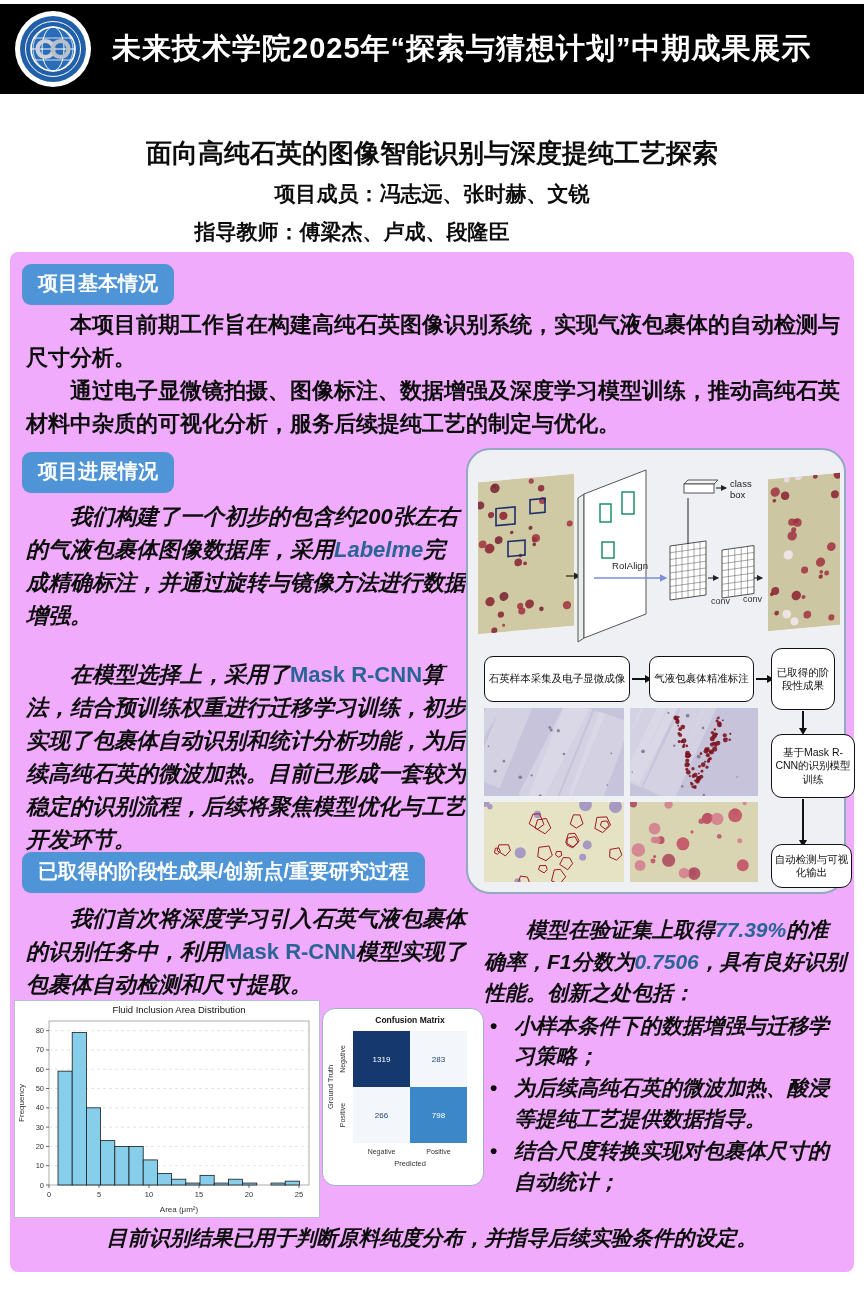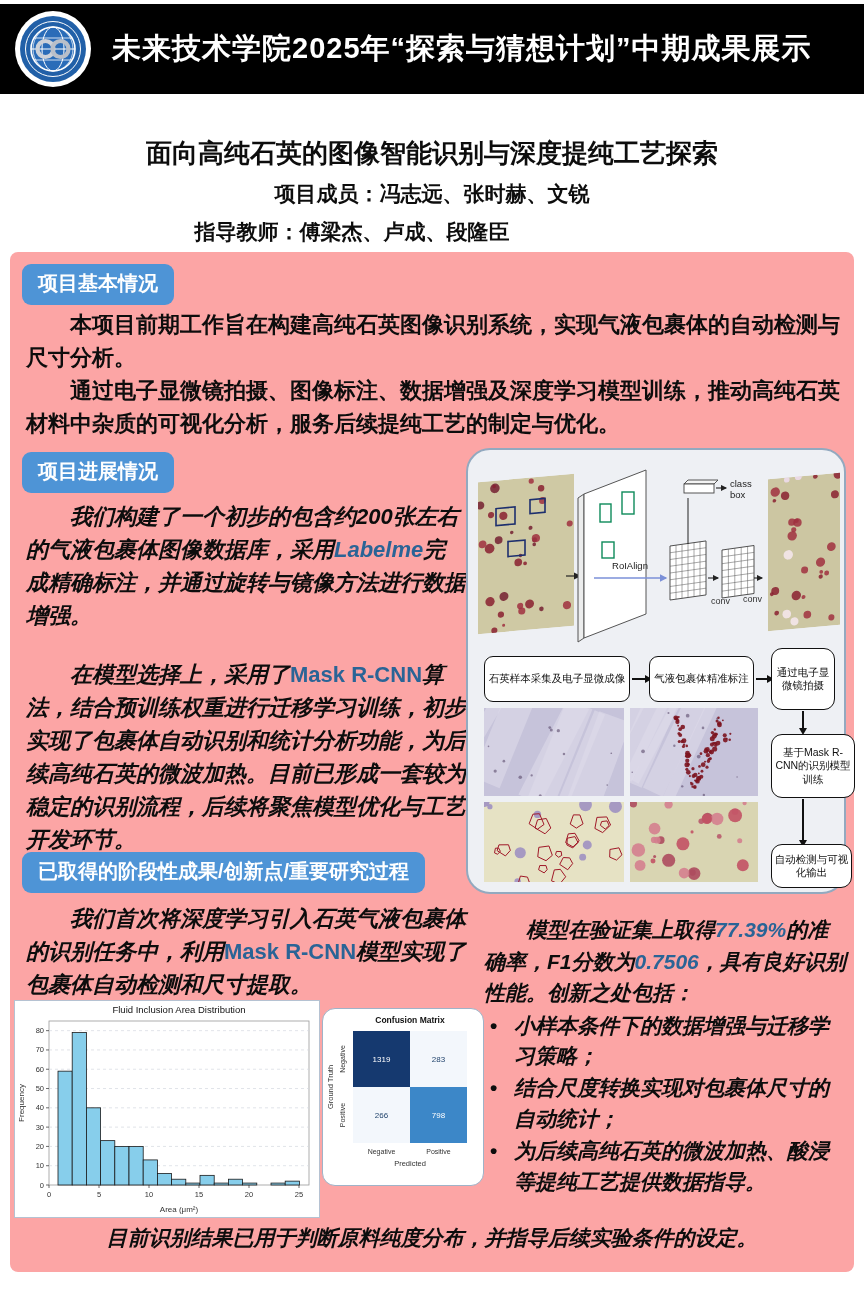--- a/index.html
+++ b/index.html
@@ -14,21 +14,21 @@
                   color:#fff; font-size:29px; font-weight:bold; letter-spacing:1px; }
 
   
   .main-title { position:absolute; left:0; top:136px; width:864px; text-align:center;
                 font-size:26px; font-weight:bold; }
   .byline1 { position:absolute; left:0; top:180px; width:864px; text-align:center; font-size:21px; font-weight:bold; }
   .byline2 { position:absolute; left:0; top:218px; width:704px; text-align:center; font-size:21px; font-weight:bold; }
 
   
   .panel { position:absolute; left:10px; top:252px; width:844px; height:1020px;
-           background:#fca5a5; border-radius:8px; }
+           background:#f0abfc; border-radius:8px; }
   .badge { position:absolute; color:#fff; font-size:20px; font-weight:bold;
            padding:6px 16px 8px 16px; border-radius:9px; }
   .para { font-size:22px; font-weight:bold; line-height:1.5; text-indent:2em; }
   .ital { font-style:italic; }
   .hl { font-weight:bold; }
 
   .basic-text { position:absolute; left:16px; top:56px; width:816px; }
   .prog-left  { position:absolute; left:16px; top:248px; width:440px; }
   .prog-left .para + .para { margin-top:26px; }
   .res-left-p { position:absolute; left:16px; top:650px; width:442px; }
@@ -237,21 +237,21 @@
               <circle cx="20.26851851851852" cy="77.49015775034293" r="4.7381258573388205" fill="#f6e8ee" opacity="0.85"></circle>
               <circle cx="30.351234567901233" cy="0.10099451303155006" r="3.4781378600823043" fill="#eedcf0" opacity="0.85"></circle>
             </g>
           </svg>
       </div>
 
       <div class="flow-box" style="left:16px; top:206px; width:146px; height:46px;">石英样本采集及电子显微成像</div>
       <div class="harrow" style="left:164px; top:228px; width:14px;"></div>
       <div class="flow-box" style="left:181px; top:206px; width:105px; height:46px;">气液包裹体精准标注</div>
       <div class="harrow" style="left:288px; top:228px; width:12px;"></div>
-      <div class="flow-box" style="left:303px; top:198px; width:64px; height:62px; border-radius:11px;">通过电子显微镜拍摄</div>
+      <div class="flow-box" style="left:303px; top:198px; width:64px; height:62px; border-radius:11px;">已取得的阶段性成果</div>
       <div class="varrow" style="left:334px; top:261px; height:18px;"></div>
       <div class="flow-box" style="left:303px; top:284px; width:84px; height:64px; border-radius:11px;">基于Mask R-CNN的识别模型训练</div>
       <div class="varrow" style="left:334px; top:349px; height:42px;"></div>
       <div class="flow-box" style="left:303px; top:394px; width:81px; height:44px; border-radius:11px;">自动检测与可视化输出</div>
 
       <div class="micro" style="left:16px; top:258px; width:140px; height:88px;">
         <svg id="flow1" viewBox="0 0 140 88" preserveAspectRatio="none">
             <rect width="140" height="88" fill="#c6c3da"></rect>
             <rect x="98.44187242798353" y="-10" width="33.524648491083674" height="108" fill="#dddbe9" opacity="0.6" transform="rotate(20.288443072702332 70 44)"></rect>
             <rect x="57.67515432098766" y="-10" width="24.00769890260631" height="108" fill="#dddbe9" opacity="0.6" transform="rotate(27.208684842249657 70 44)"></rect>
@@ -527,20 +527,20 @@
           <text x="22" y="50" font-size="7" fill="#333" font-family="Liberation Sans, DejaVu Sans, sans-serif" text-anchor="middle" transform="rotate(-90 22 50)">Negative</text>
           <text x="22" y="106" font-size="7" fill="#333" font-family="Liberation Sans, DejaVu Sans, sans-serif" text-anchor="middle" transform="rotate(-90 22 106)">Positive</text>
           <text x="10" y="78" font-size="7.5" fill="#333" font-family="Liberation Sans, DejaVu Sans, sans-serif" text-anchor="middle" transform="rotate(-90 10 78)">Ground Truth</text>
         </svg>
     </div>
 
     <div class="res-right">
       <p class="para ital"><span>模型在验证集上取得</span><span class="hl" id="hl4" style="color: rgb(42, 100, 150);">77.39%</span><span>的准确率，F1分数为</span><span class="hl" id="hl5" style="color: rgb(42, 100, 150);">0.7506</span><span>，具有良好识别性能。创新之处包括：</span></p>
       <ul class="bullets">
         <li>小样本条件下的数据增强与迁移学习策略；</li>
+        <li>为后续高纯石英的微波加热、酸浸等提纯工艺提供数据指导。</li>
         <li>结合尺度转换实现对包裹体尺寸的自动统计；</li>
-        <li>为后续高纯石英的微波加热、酸浸等提纯工艺提供数据指导。</li>
       </ul>
     </div>
 
     <div class="footer-line">目前识别结果已用于判断原料纯度分布，并指导后续实验条件的设定。</div>
   </div>
 </div>
 
 </body></html>

